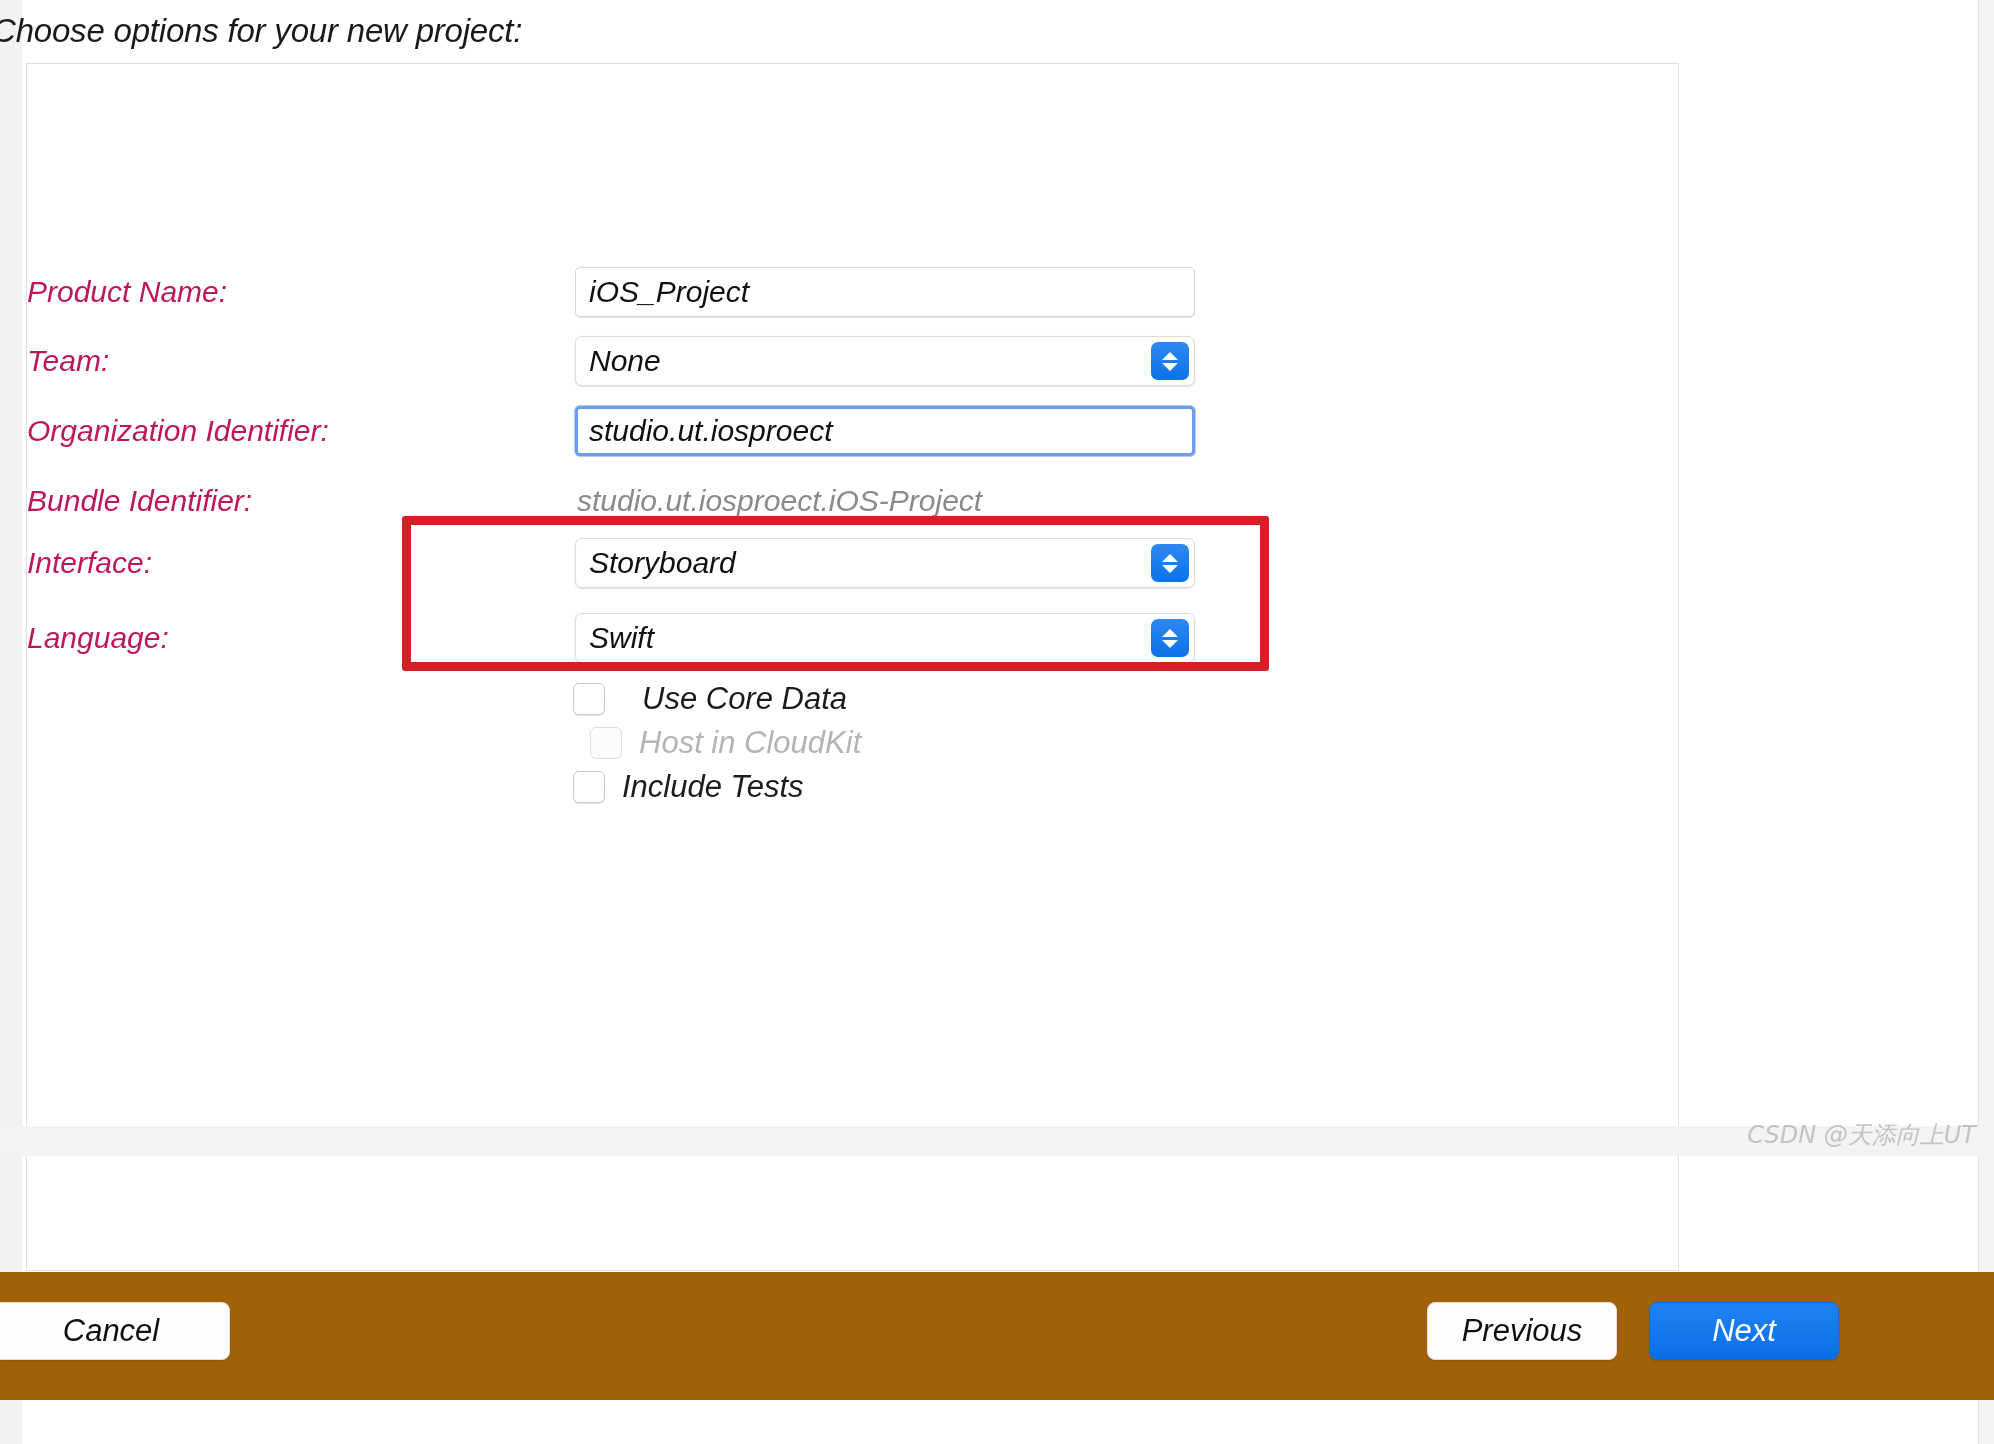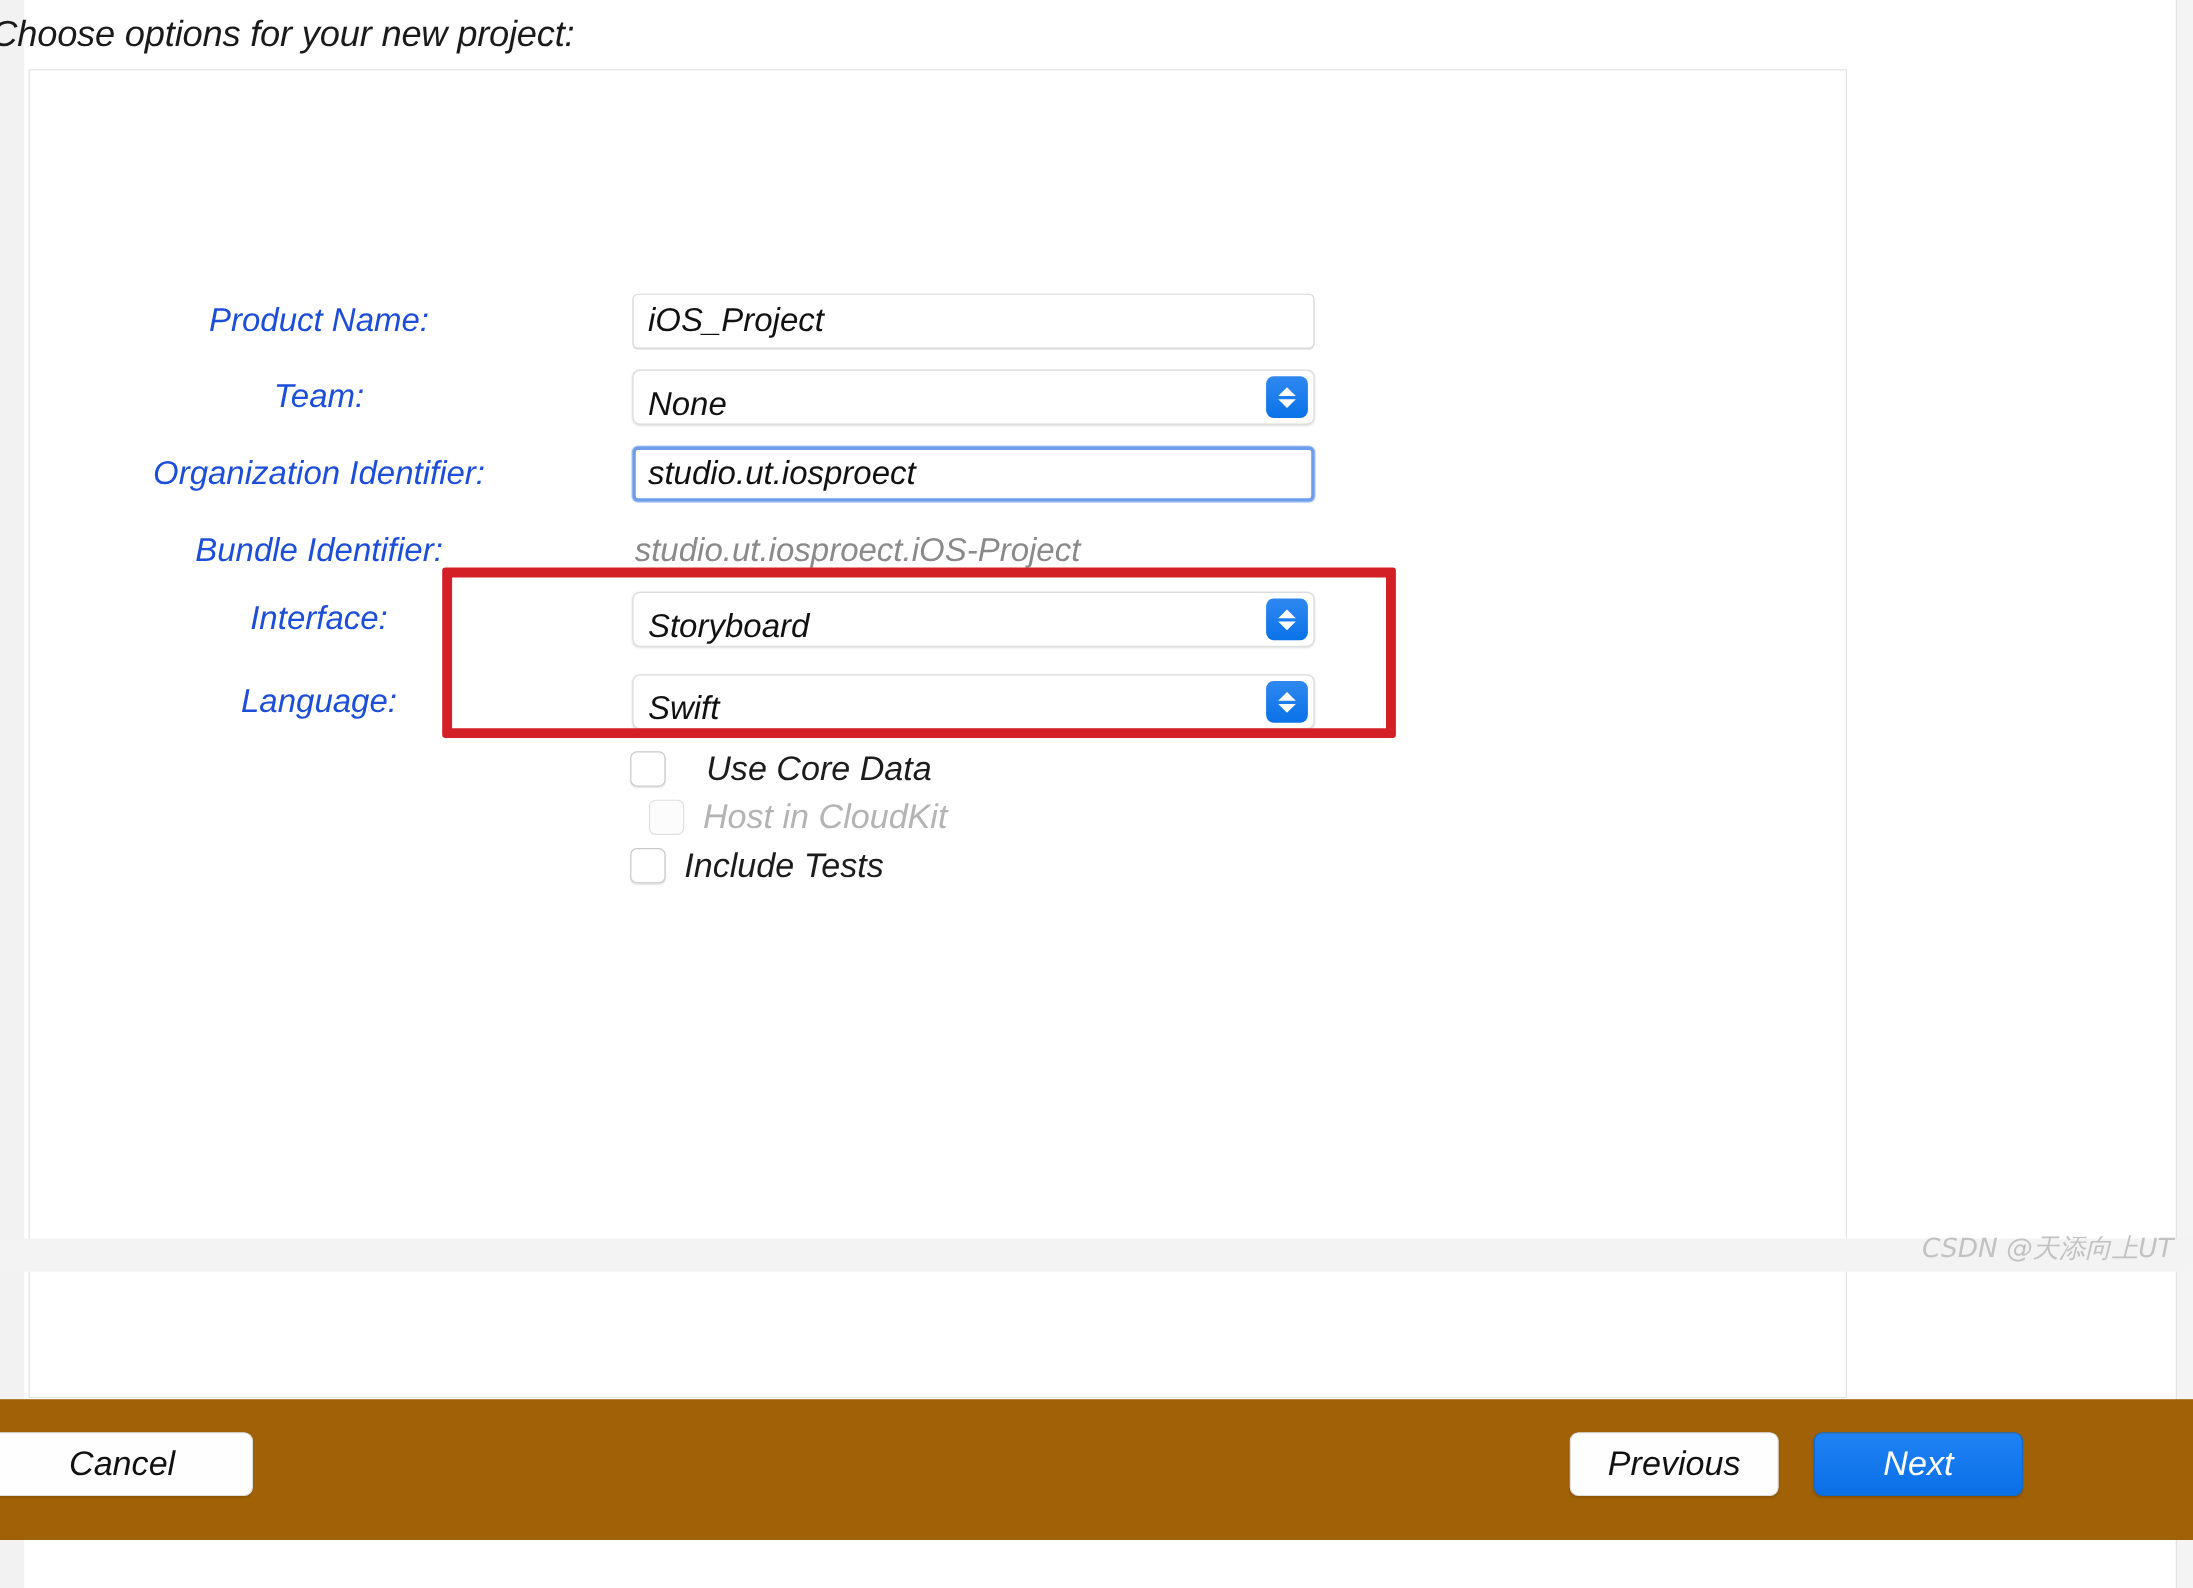--- a/index.html
+++ b/index.html
@@ -72,24 +72,24 @@
     position: absolute;
     left: 0;
     width: 1653px;
     height: 52px;
     display: flex;
     align-items: center;
   }
 
   .field-label {
     width: 548px;
-    text-align: center;
+    text-align: left;
     padding-right: 22px;
     font-size: 30px;
-    color: #1d4ed8;
+    color: #be185d;
     white-space: nowrap;
   }
 
   
   .text-input {
     width: 620px;
     height: 50px;
     background: #ffffff;
     border: 1px solid #d6d6d6;
     border-radius: 5px;
@@ -118,21 +118,21 @@
   
   .popup-button {
     position: relative;
     width: 620px;
     height: 50px;
     background: #ffffff;
     border: 1px solid #dcdcdc;
     border-radius: 7px;
     box-shadow: 0 1px 2px rgba(0,0,0,0.13);
     display: flex;
-    align-items: flex-end;
+    align-items: center;
     padding: 0 13px;
     font-size: 30px;
     color: #111111;
     white-space: nowrap;
   }
 
   .stepper {
     position: absolute;
     right: 5px;
     top: 50%;

